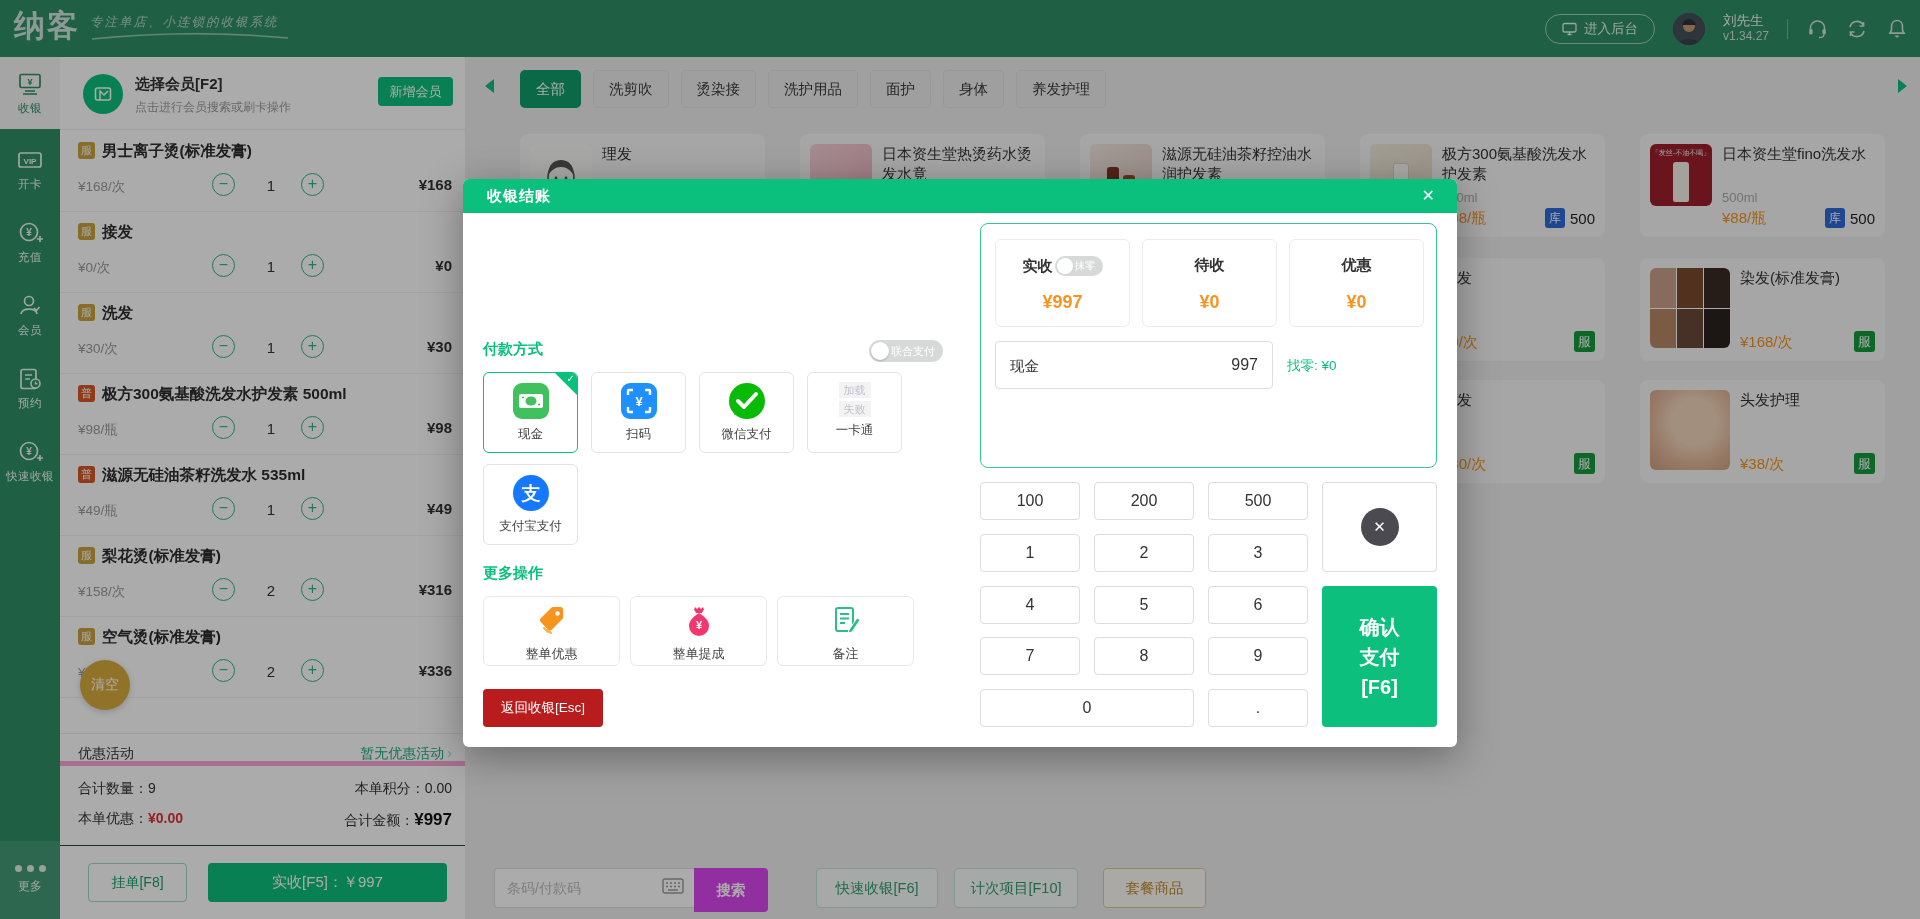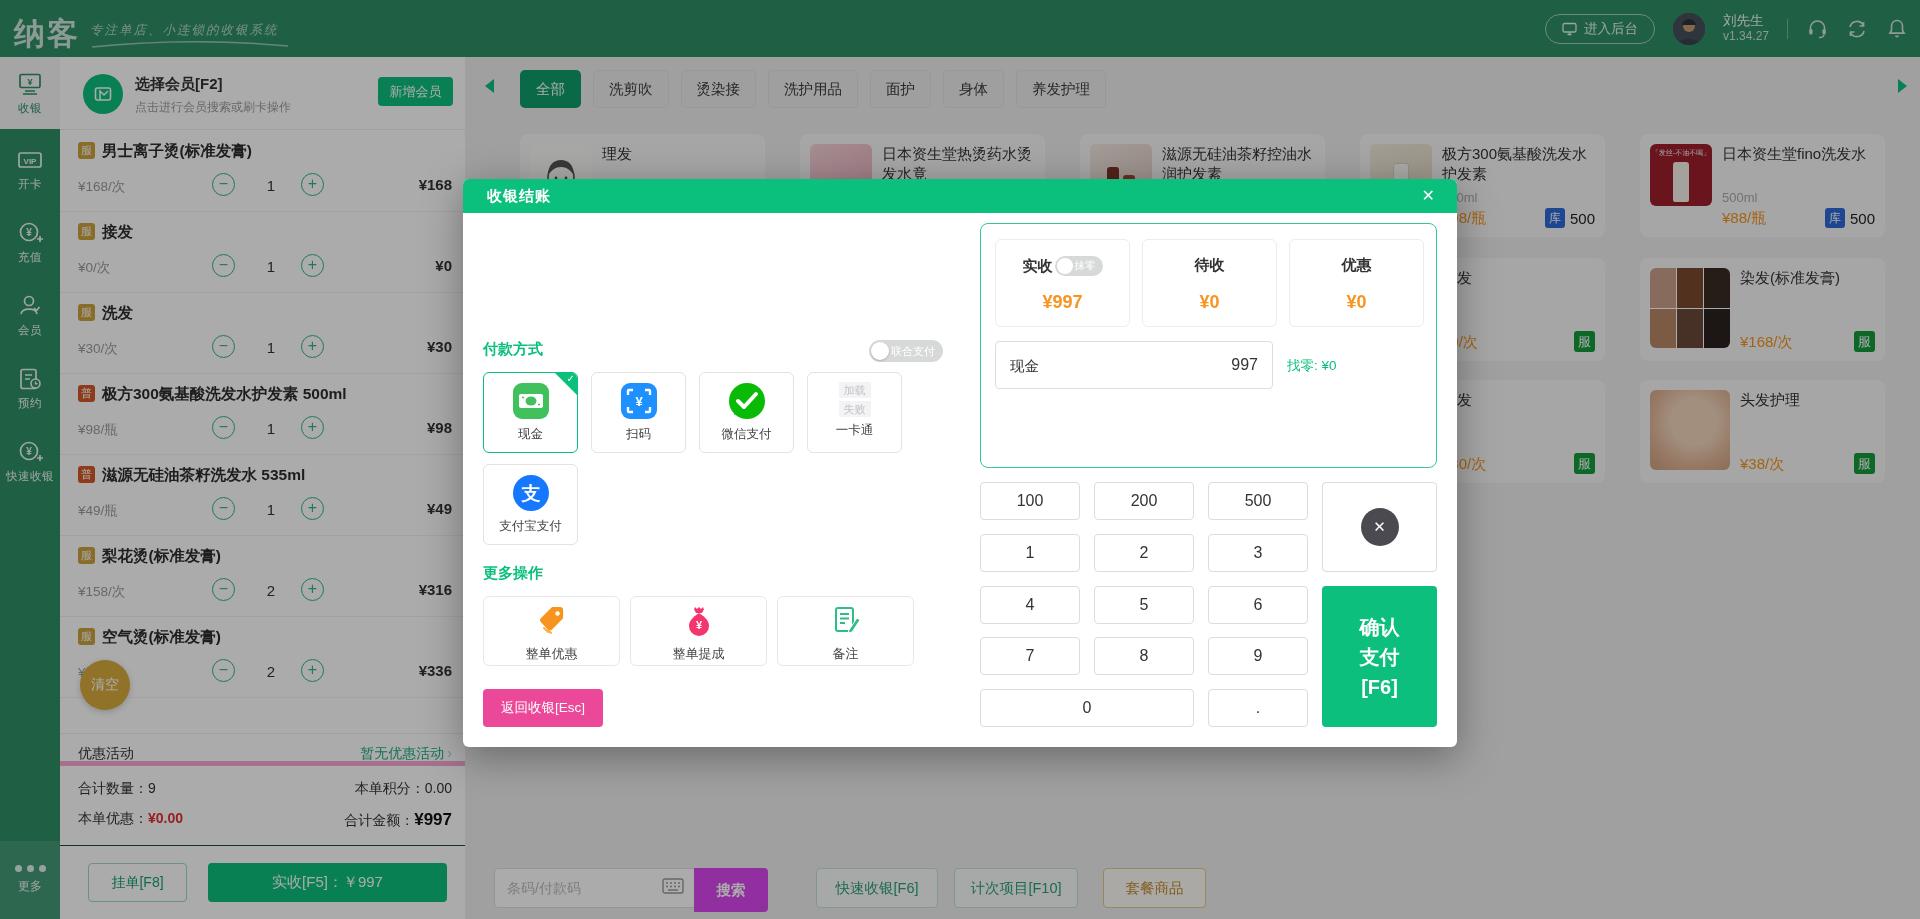--- a/index.html
+++ b/index.html
@@ -2,21 +2,21 @@
 <html><head>
 <meta charset="utf-8">
 <style>
 * { margin:0; padding:0; box-sizing:border-box; }
 html,body { width:1920px; height:919px; overflow:hidden; }
 body { font-family:"Liberation Sans","DejaVu Sans",sans-serif; color:#333; }
 #app { position:relative; width:1920px; height:919px; background:#efefef; overflow:hidden; }
 
 
 .topbar { position:absolute; left:0; top:0; width:1920px; height:57px; background:#2f8f68; z-index:10; }
-.logo-wrap { position:absolute; left:14px; top:12px; display:flex; align-items:flex-start; }
+.logo-wrap { position:absolute; left:14px; top:4px; display:flex; align-items:flex-start; }
 .logo-text { font-size:31px; font-weight:900; letter-spacing:2px; color:rgba(255,255,255,.78); line-height:44px; }
 .tagline-wrap { margin-left:10px; margin-top:10px; }
 .tagline { font-size:12.5px; color:rgba(255,255,255,.62); letter-spacing:2px; font-style:italic; }
 .tagline-curve { display:block; margin-top:2px; }
 .topbar-right { position:absolute; right:12px; top:0; height:57px; display:flex; align-items:center; gap:18px; }
 .backstage-btn { display:flex; align-items:center; gap:7px; border:1px solid rgba(255,255,255,.55); border-radius:15px; padding:5px 16px; color:#e9f5ef; font-size:13.5px; cursor:pointer; }
 .avatar { width:32px; height:32px; border-radius:50%; background:#46505a; overflow:hidden; flex:0 0 auto; }
 .user-block { display:flex; flex-direction:column; line-height:1.25; }
 .user-name { color:#f2f8f5; font-size:13.5px; }
 .user-version { color:#cfe0d8; font-size:12px; }
@@ -138,21 +138,21 @@
 .pm-corner { position:absolute; right:-1px; top:-1px; width:0; height:0; border-left:24px solid transparent; border-top:24px solid #0bbf7c; }
 .pm-corner-check { position:absolute; right:2px; top:0px; color:#fff; font-size:10px; z-index:2; }
 .pm-icon { width:40px; height:40px; display:flex; align-items:center; justify-content:center; }
 .pm-label { margin-top:5px; font-size:12.5px; color:#444; }
 .pm-err { display:flex; flex-direction:column; align-items:center; gap:3px; margin-top:1px; }
 .pm-err span { background:#f3f3f6; color:#c2c2c8; font-size:11px; padding:1px 5px; line-height:14px; }
 .more-label { position:absolute; left:20px; top:385px; }
 .mo-row { position:absolute; left:20px; top:417px; display:flex; gap:10px; }
 .mo-card { width:137px; height:70px; border:1px solid #e8e8e8; border-radius:6px; background:#fff; display:flex; flex-direction:column; align-items:center; justify-content:center; gap:5px; cursor:pointer; }
 .mo-card .pm-label { margin-top:0; font-size:13px; }
-.back-btn { position:absolute; left:20px; top:510px; width:120px; height:38px; background:#ec4899; border-radius:4px; color:#fff; font-size:13.5px; display:flex; align-items:center; justify-content:center; cursor:pointer; }
+.back-btn { position:absolute; left:20px; top:510px; width:120px; height:38px; background:#b91c1c; border-radius:4px; color:#fff; font-size:13.5px; display:flex; align-items:center; justify-content:center; cursor:pointer; }
 
 .right-panel { position:absolute; left:517px; top:44px; width:457px; height:245px; border:1px solid #35c98e; border-radius:8px; background:#fff; }
 .stats { position:absolute; left:14px; top:15px; width:429px; display:flex; gap:12px; }
 .stat-box { flex:1; height:88px; border:1px solid #ececec; border-radius:6px; position:relative; background:#fff; }
 .stat-head { position:absolute; left:0; top:16px; width:100%; display:flex; align-items:center; justify-content:center; gap:2px; }
 .stat-label { font-size:15px; font-weight:bold; color:#333; }
 .mini-toggle { position:relative; height:20px; background:#d7d9d9; border-radius:10px; display:flex; align-items:center; padding:0 7px 0 20px; color:#fff; font-size:10.5px; cursor:pointer; }
 .mini-toggle .knob { position:absolute; left:2px; top:2px; width:16px; height:16px; background:#fff; border-radius:50%; }
 .stat-value { position:absolute; left:0; top:52px; width:100%; text-align:center; font-size:18px; font-weight:bold; color:#f7931e; }
 .cash-row { position:absolute; left:14px; top:117px; width:429px; height:48px; }

